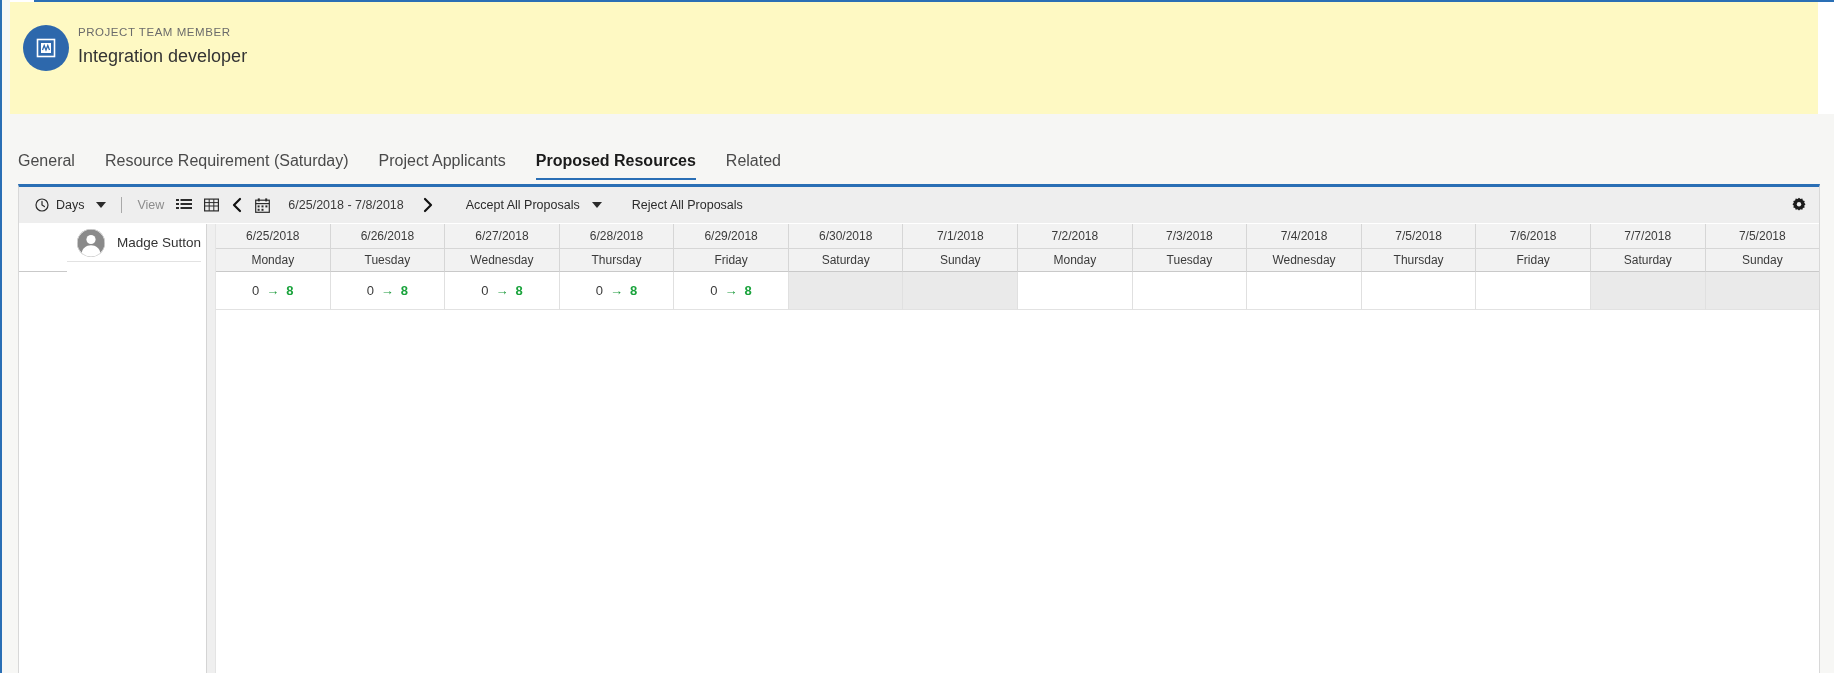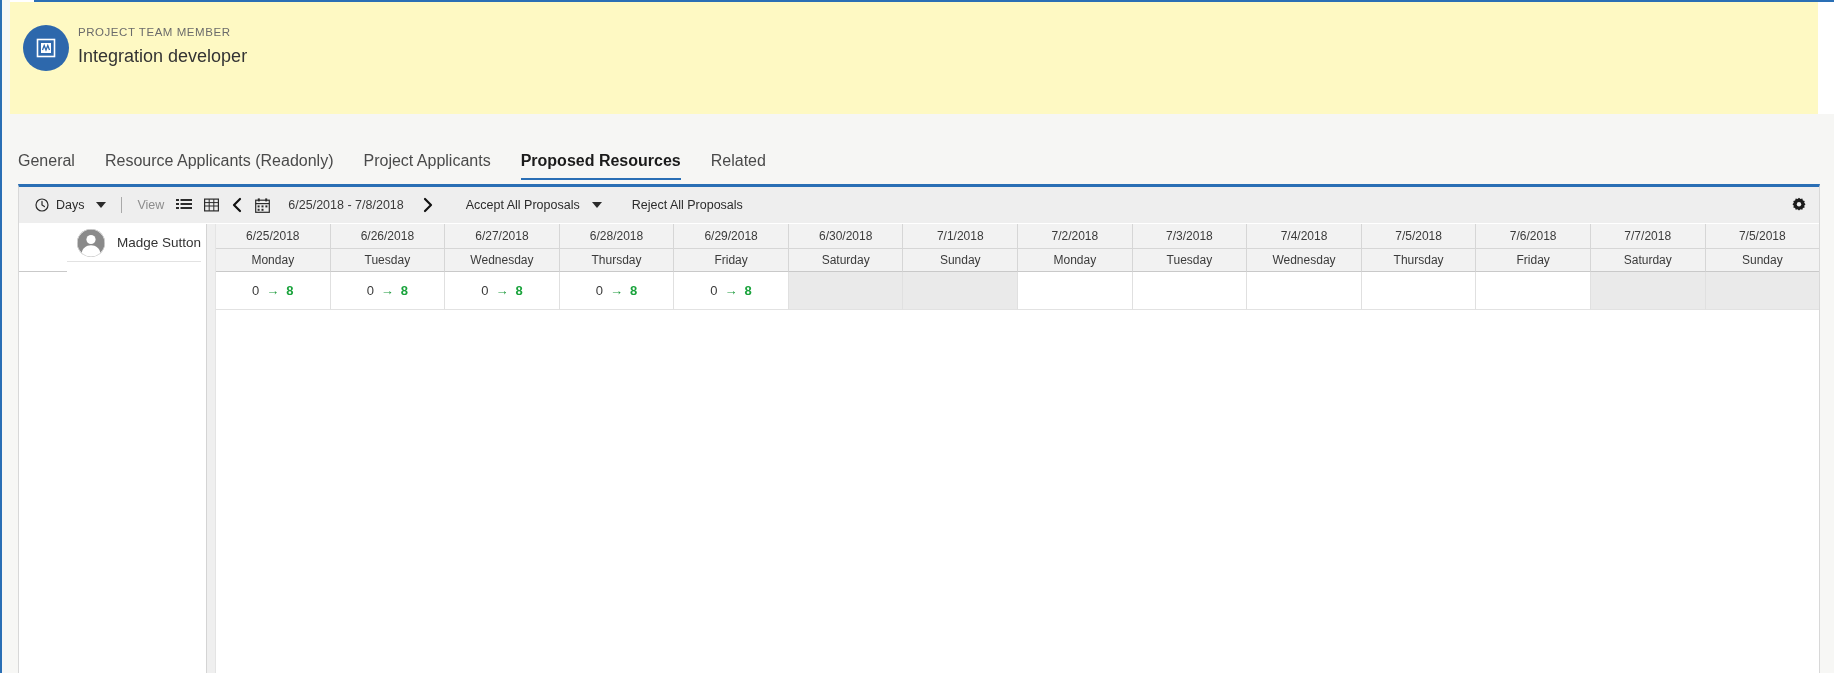--- a/index.html
+++ b/index.html
@@ -206,21 +206,21 @@
     </div>
     <div class="header-text">
       <div class="entity-type">PROJECT TEAM MEMBER</div>
       <div class="entity-title">Integration developer</div>
     </div>
   </div>
 
   <div class="tabstrip">
     <div class="tabs">
       <div class="tab">General</div>
-      <div class="tab">Resource Applicants (Readonly)</div>
+      <div class="tab">Resource Requirement (Saturday)</div>
       <div class="tab">Project Applicants</div>
       <div class="tab active">Proposed Resources</div>
       <div class="tab">Related</div>
     </div>
   </div>
 
   <div class="sched-wrap">
     <div class="sched-panel">
 
       <div class="toolbar">

